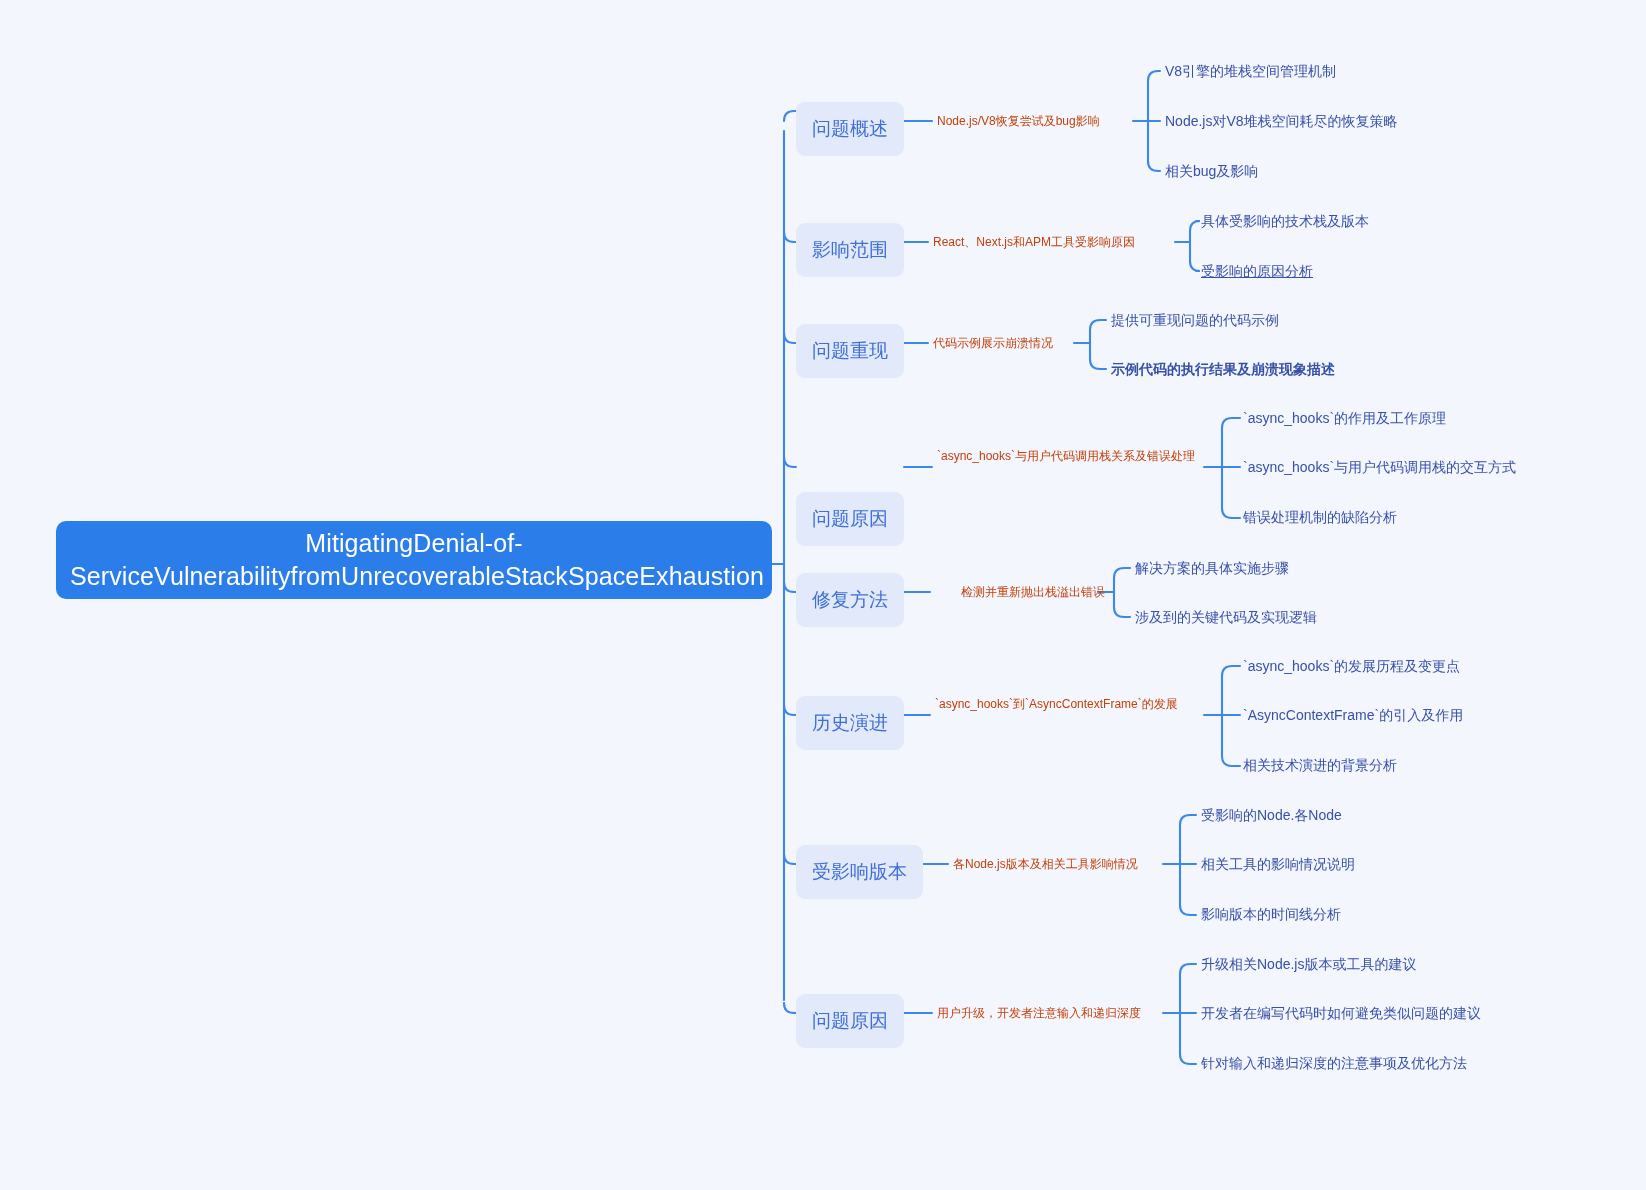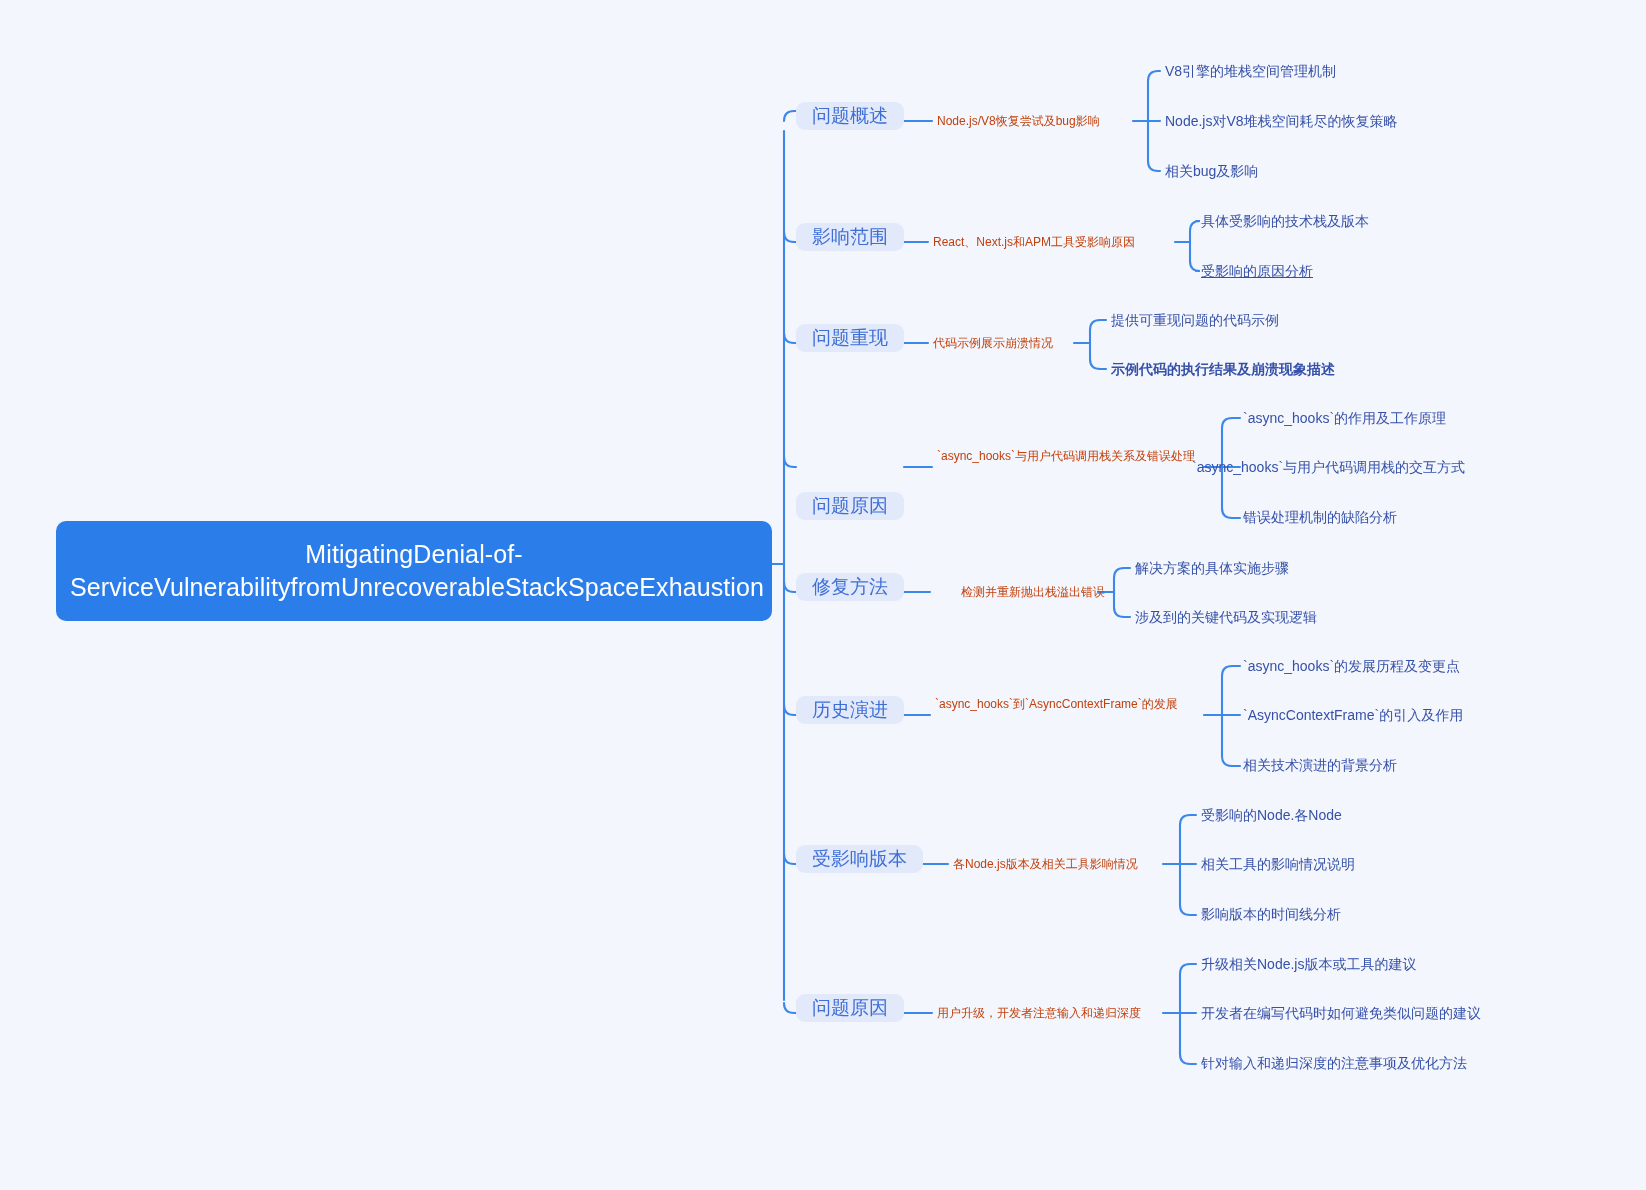--- a/index.html
+++ b/index.html
@@ -31,21 +31,21 @@
   .node {
     position: absolute;
     display: flex;
     align-items: center;
   }
   
   #root-node {
     left: 56px;
     top: 521px;
     width: 716px;
-    height: 100px;
+    height: 78px;
     background: #2b7de9;
     border-radius: 10px;
     color: #ffffff;
     font-size: 25px;
     line-height: 33px;
     letter-spacing: 0.1px;
     justify-content: center;
     text-align: center;
     padding: 4px 14px;
     font-weight: 400;
@@ -53,21 +53,21 @@
   #root-node .root-text {
     display: block;
     width: 100%;
   }
   
   .lvl1 {
     background: #e2e9fb;
     border-radius: 9px;
     color: #3f6fd6;
     font-size: 19px;
-    height: 28px;
+    height: 54px;
     padding: 0 16px;
     justify-content: center;
     white-space: nowrap;
   }
   
   .lvl2 {
     color: #c2410c;
     font-size: 12px;
     line-height: 23px;
     white-space: nowrap;
@@ -210,21 +210,21 @@
 
   <div class="node lvl1" style="left:796px; top:448px;margin-top:44px;">
     <span>问题原因</span>
   </div>
   <div class="lvl2 wrap" style="position:absolute; left:937px; top:445px;">
     <span>`async_hooks`与用户代码调用栈关系及错误处理</span>
   </div>
   <div class="node lvl3" style="left:1243px; top:408px;">
     <span>`async_hooks`的作用及工作原理</span>
   </div>
-  <div class="node lvl3" style="left:1192px; top:457px;">
+  <div class="node lvl3" style="left:1243px; top:457px;">
     <span>`async_hooks`与用户代码调用栈的交互方式</span>
   </div>
   <div class="node lvl3" style="left:1243px; top:507px;">
     <span>错误处理机制的缺陷分析</span>
   </div>
 
   <div class="node lvl1" style="left:796px; top:573px;">
     <span>修复方法</span>
   </div>
   <div class="node lvl2" style="left:935px; top:581px;margin-left:26px;">

